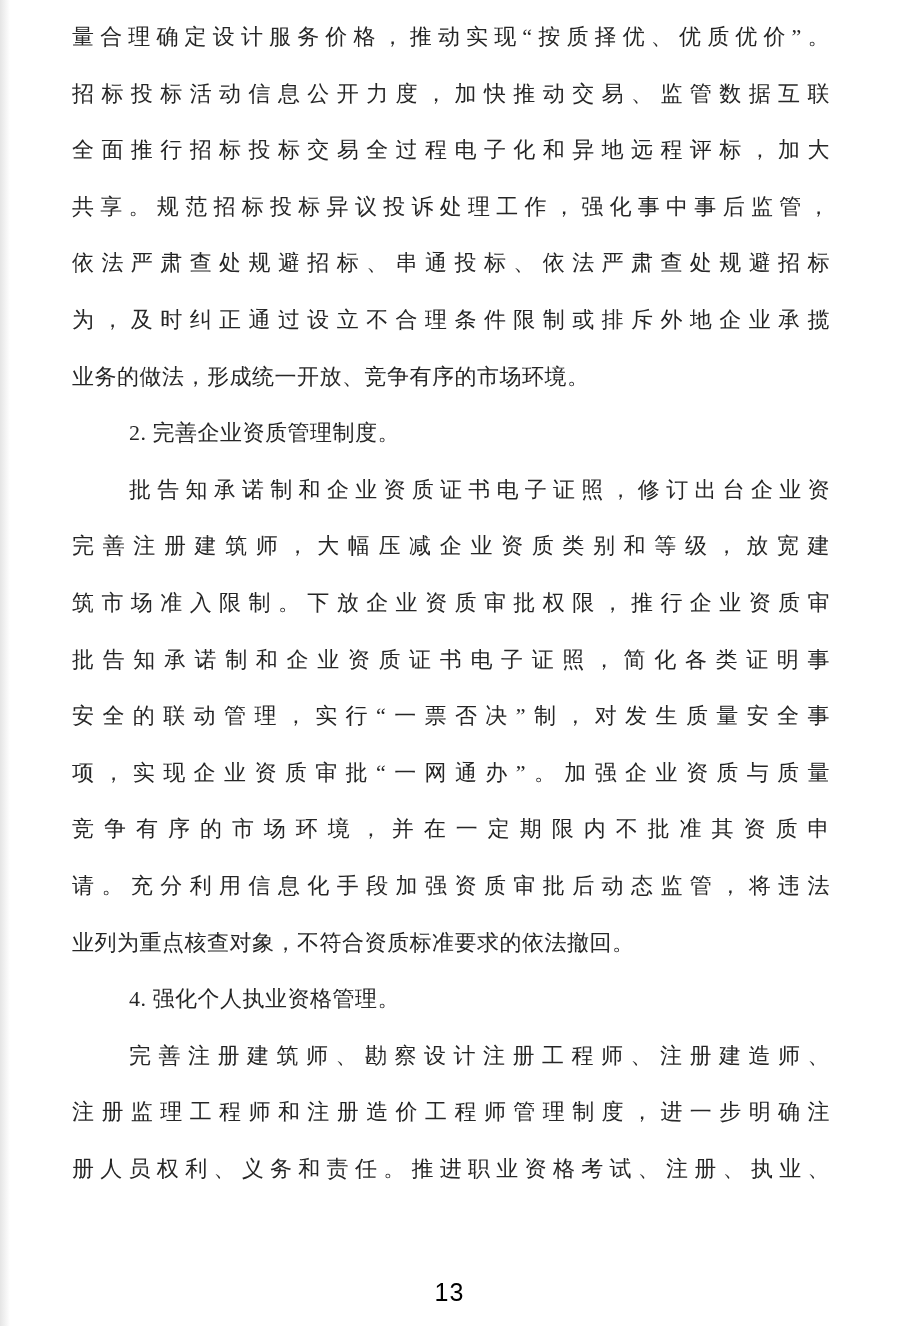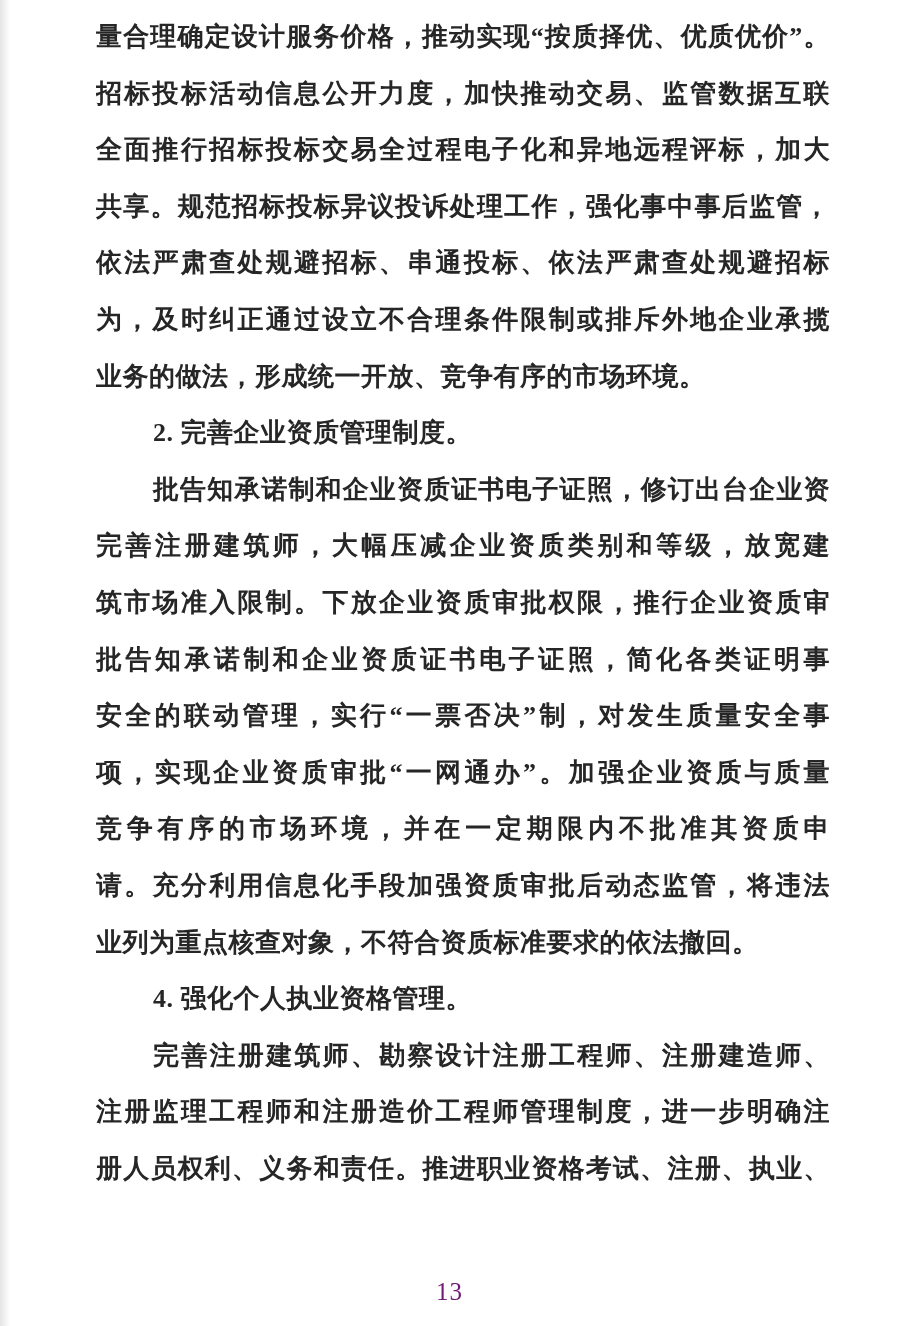--- a/index.html
+++ b/index.html
@@ -24,51 +24,50 @@
     background: linear-gradient(to right, rgba(190,190,190,0.40), rgba(255,255,255,0));
     pointer-events: none;
   }
   .text-block {
     position: absolute;
     left: 72px;
     top: 9px;
     width: 758px;
   }
   .line {
-    font-size: 26px;
+    font-size: 22px;
     height: 56.6px;
     line-height: 56.6px;
     letter-spacing: 0.5px;
     white-space: nowrap;
     text-align: left;
     color: #262626;
     
-    font-weight: 700;
-    margin-left: 24px;
+    font-weight: 400;
   }
   .line.fill {
     white-space: normal;
     overflow: hidden;
     text-align: justify;
     text-align-last: justify;
     text-justify: inter-character;
   }
   .line.indent {
     text-indent: 57px;
   }
   .page-number {
     position: absolute;
     left: 0;
     top: 1278px;
     width: 100%;
     text-align: center;
     font-size: 25px;
     letter-spacing: 1px;
-    color: #701a75;
-    font-family: Liberation Serif, serif;
+    color: #000000;
+    font-family: Liberation Sans, sans-serif;
   }
 </style>
 </head>
 <body>
 
 <div class="scan-page">
   <div class="edge-shade"></div>
   <div class="text-block">
       <div class="line fill">量合理确定设计服务价格，推动实现“按质择优、优质优价”。</div>
       <div class="line fill">招标投标活动信息公开力度，加快推动交易、监管数据互联</div>

